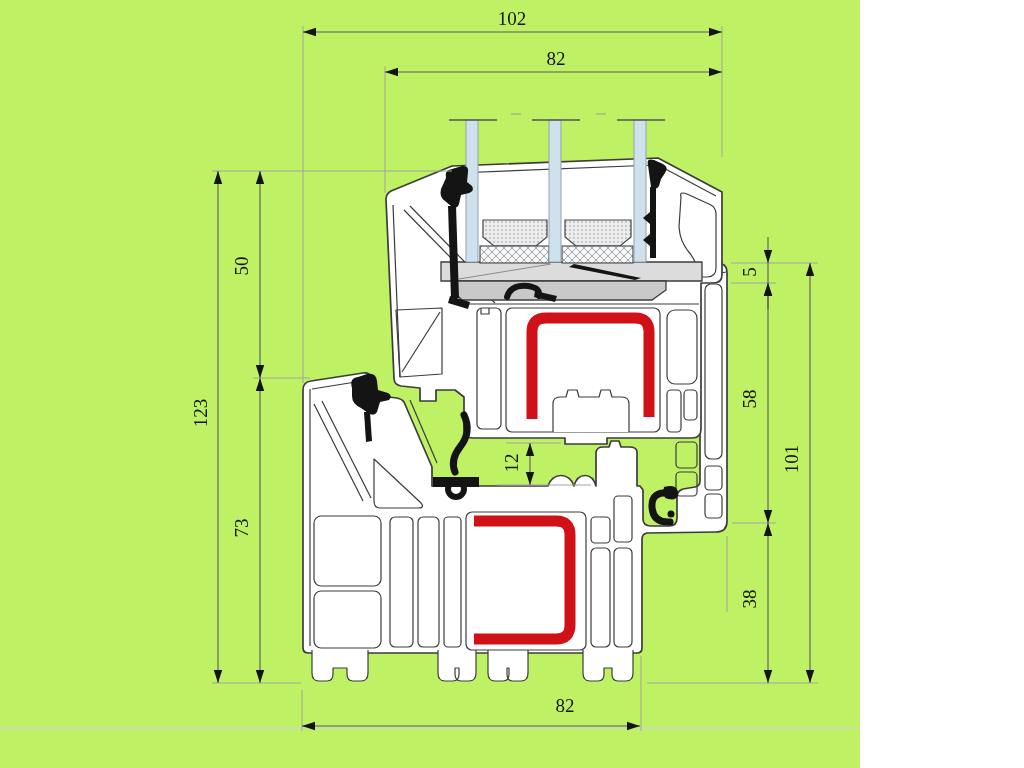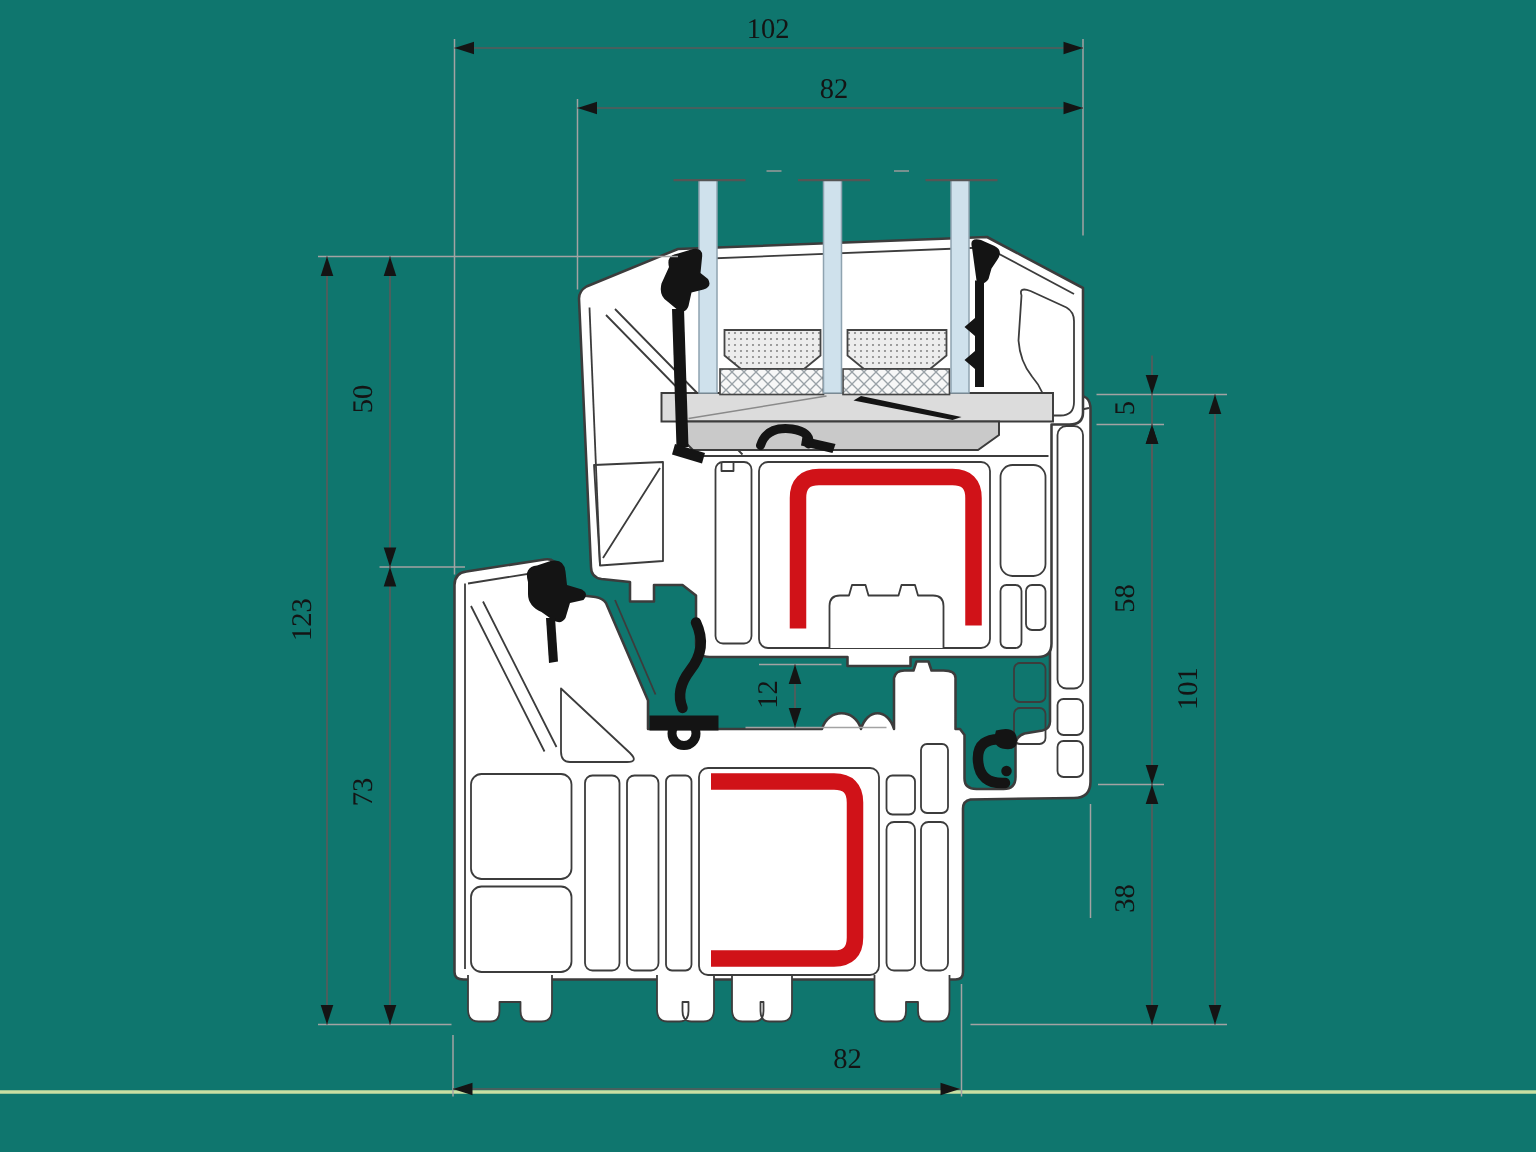--- a/index.html
+++ b/index.html
@@ -1,16 +1,16 @@
 <!DOCTYPE html>
 <html><head>
 <meta charset="utf-8">
 <style>
   html,body{margin:0;padding:0;background:#ffffff;}
-  #stage{position:relative;width:1024px;height:768px;background:#0f766e;overflow:hidden;
+  #stage{position:relative;width:860px;height:768px;background:#bef264;overflow:hidden;
          font-family:"Liberation Serif","DejaVu Serif",serif;}
   svg{position:absolute;left:0;top:0;}
   .outline{fill:#ffffff;stroke:#3c3c3c;stroke-width:1.7;stroke-linejoin:round;}
   .inner{fill:none;stroke:#3c3c3c;stroke-width:1.2;stroke-linejoin:round;}
   .innerfill{fill:#ffffff;stroke:#3c3c3c;stroke-width:1.2;stroke-linejoin:round;}
   .ext{stroke:#a3a3a3;stroke-width:1;fill:none;}
   .dimtext{font-size:19px;fill:#141414;}
   .gasket{fill:#141414;stroke:none;}
   .gasketstroke{fill:none;stroke:#141414;stroke-linecap:round;}
 </style>

